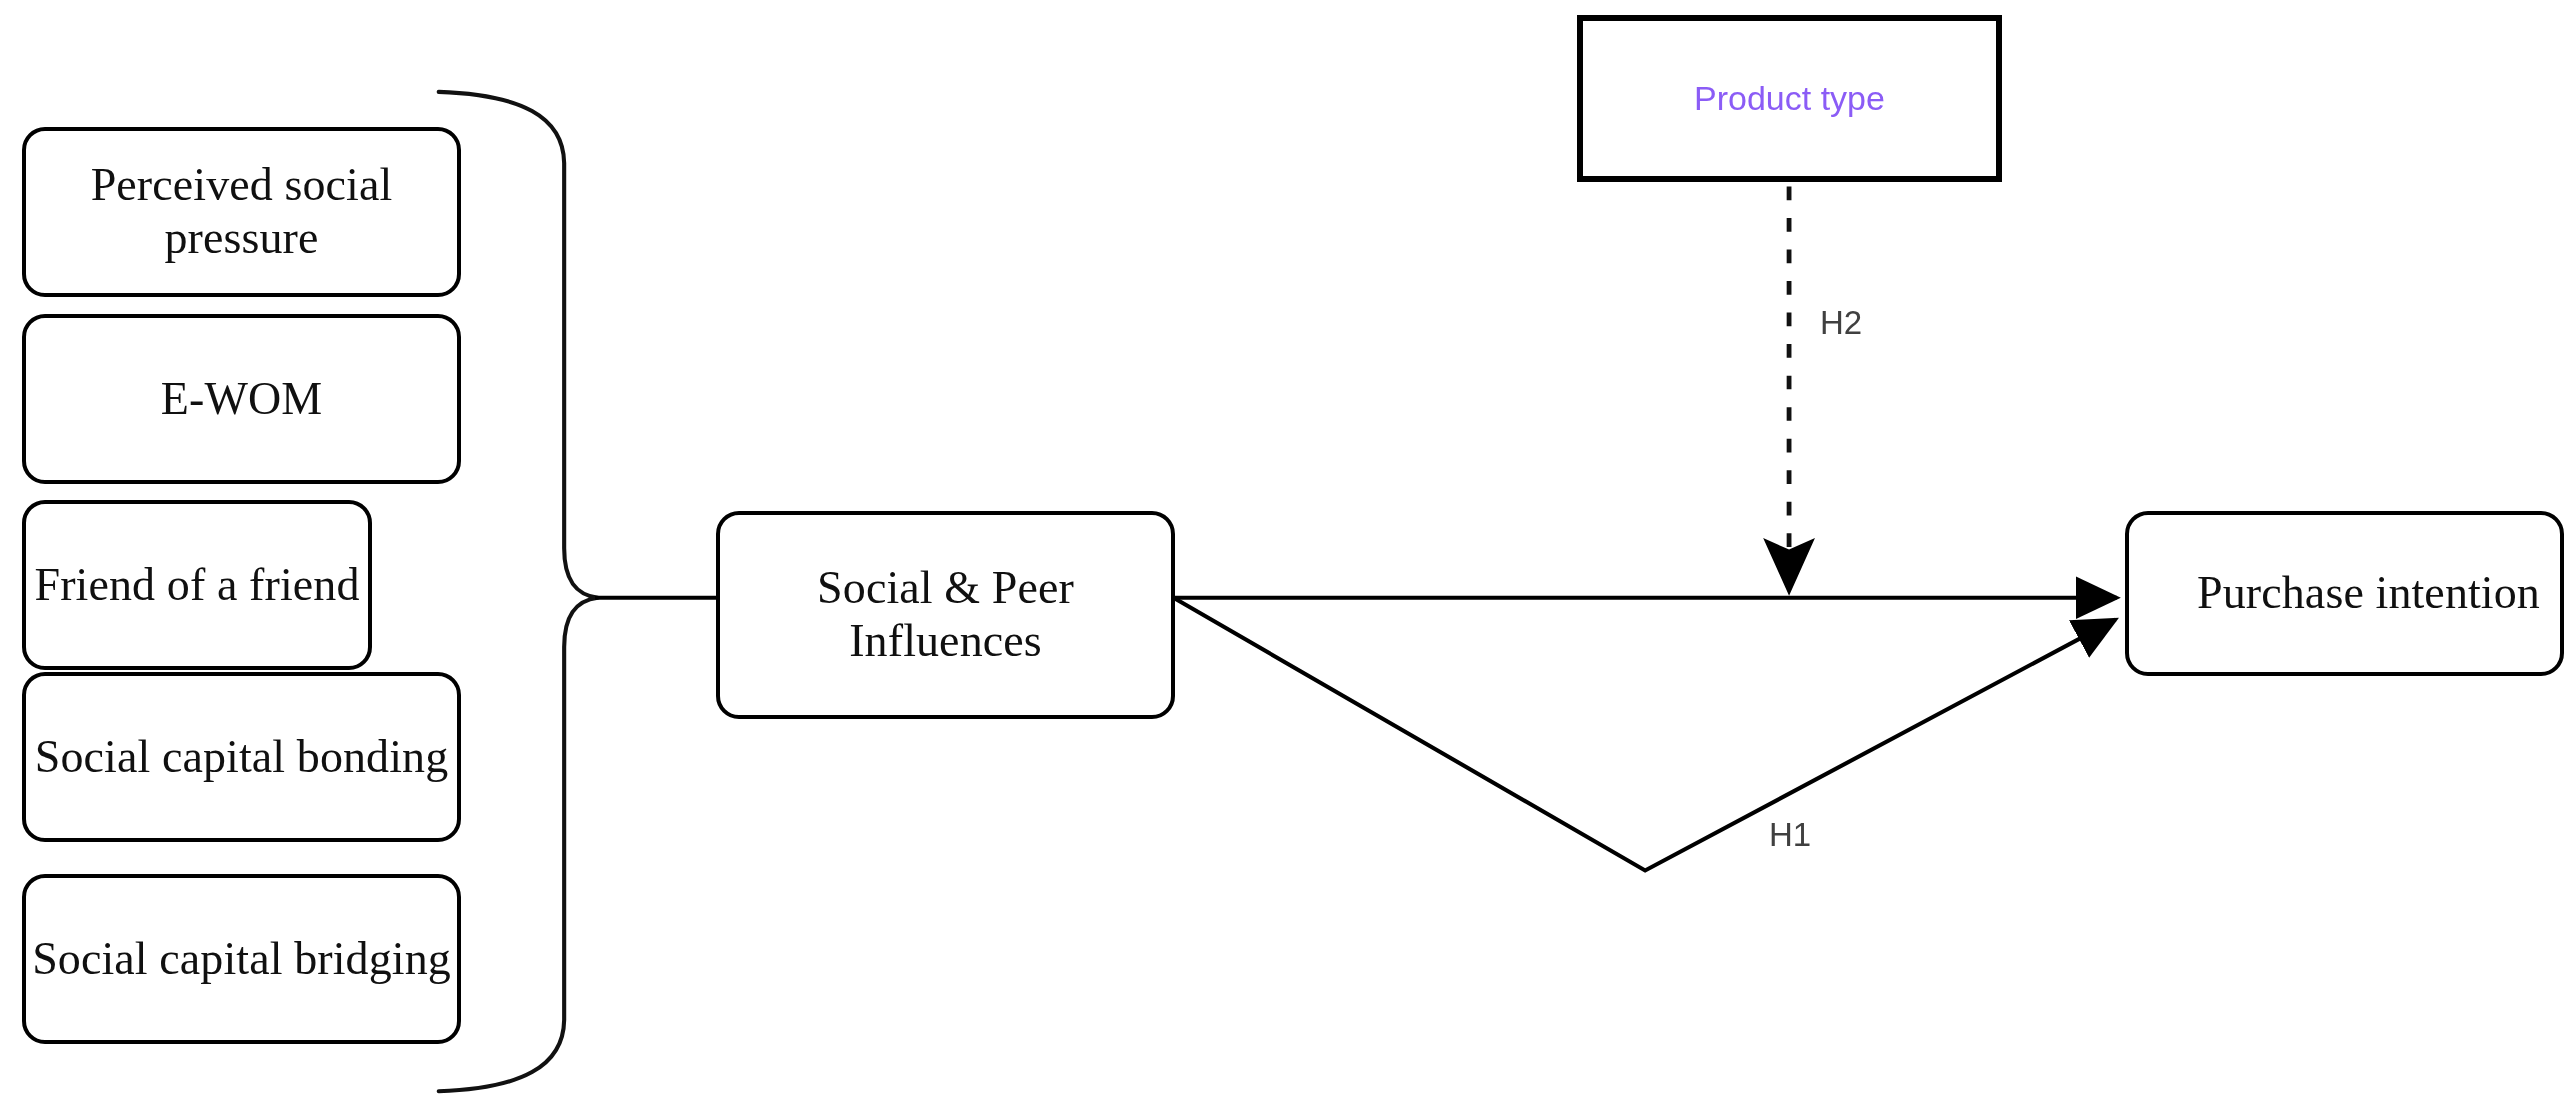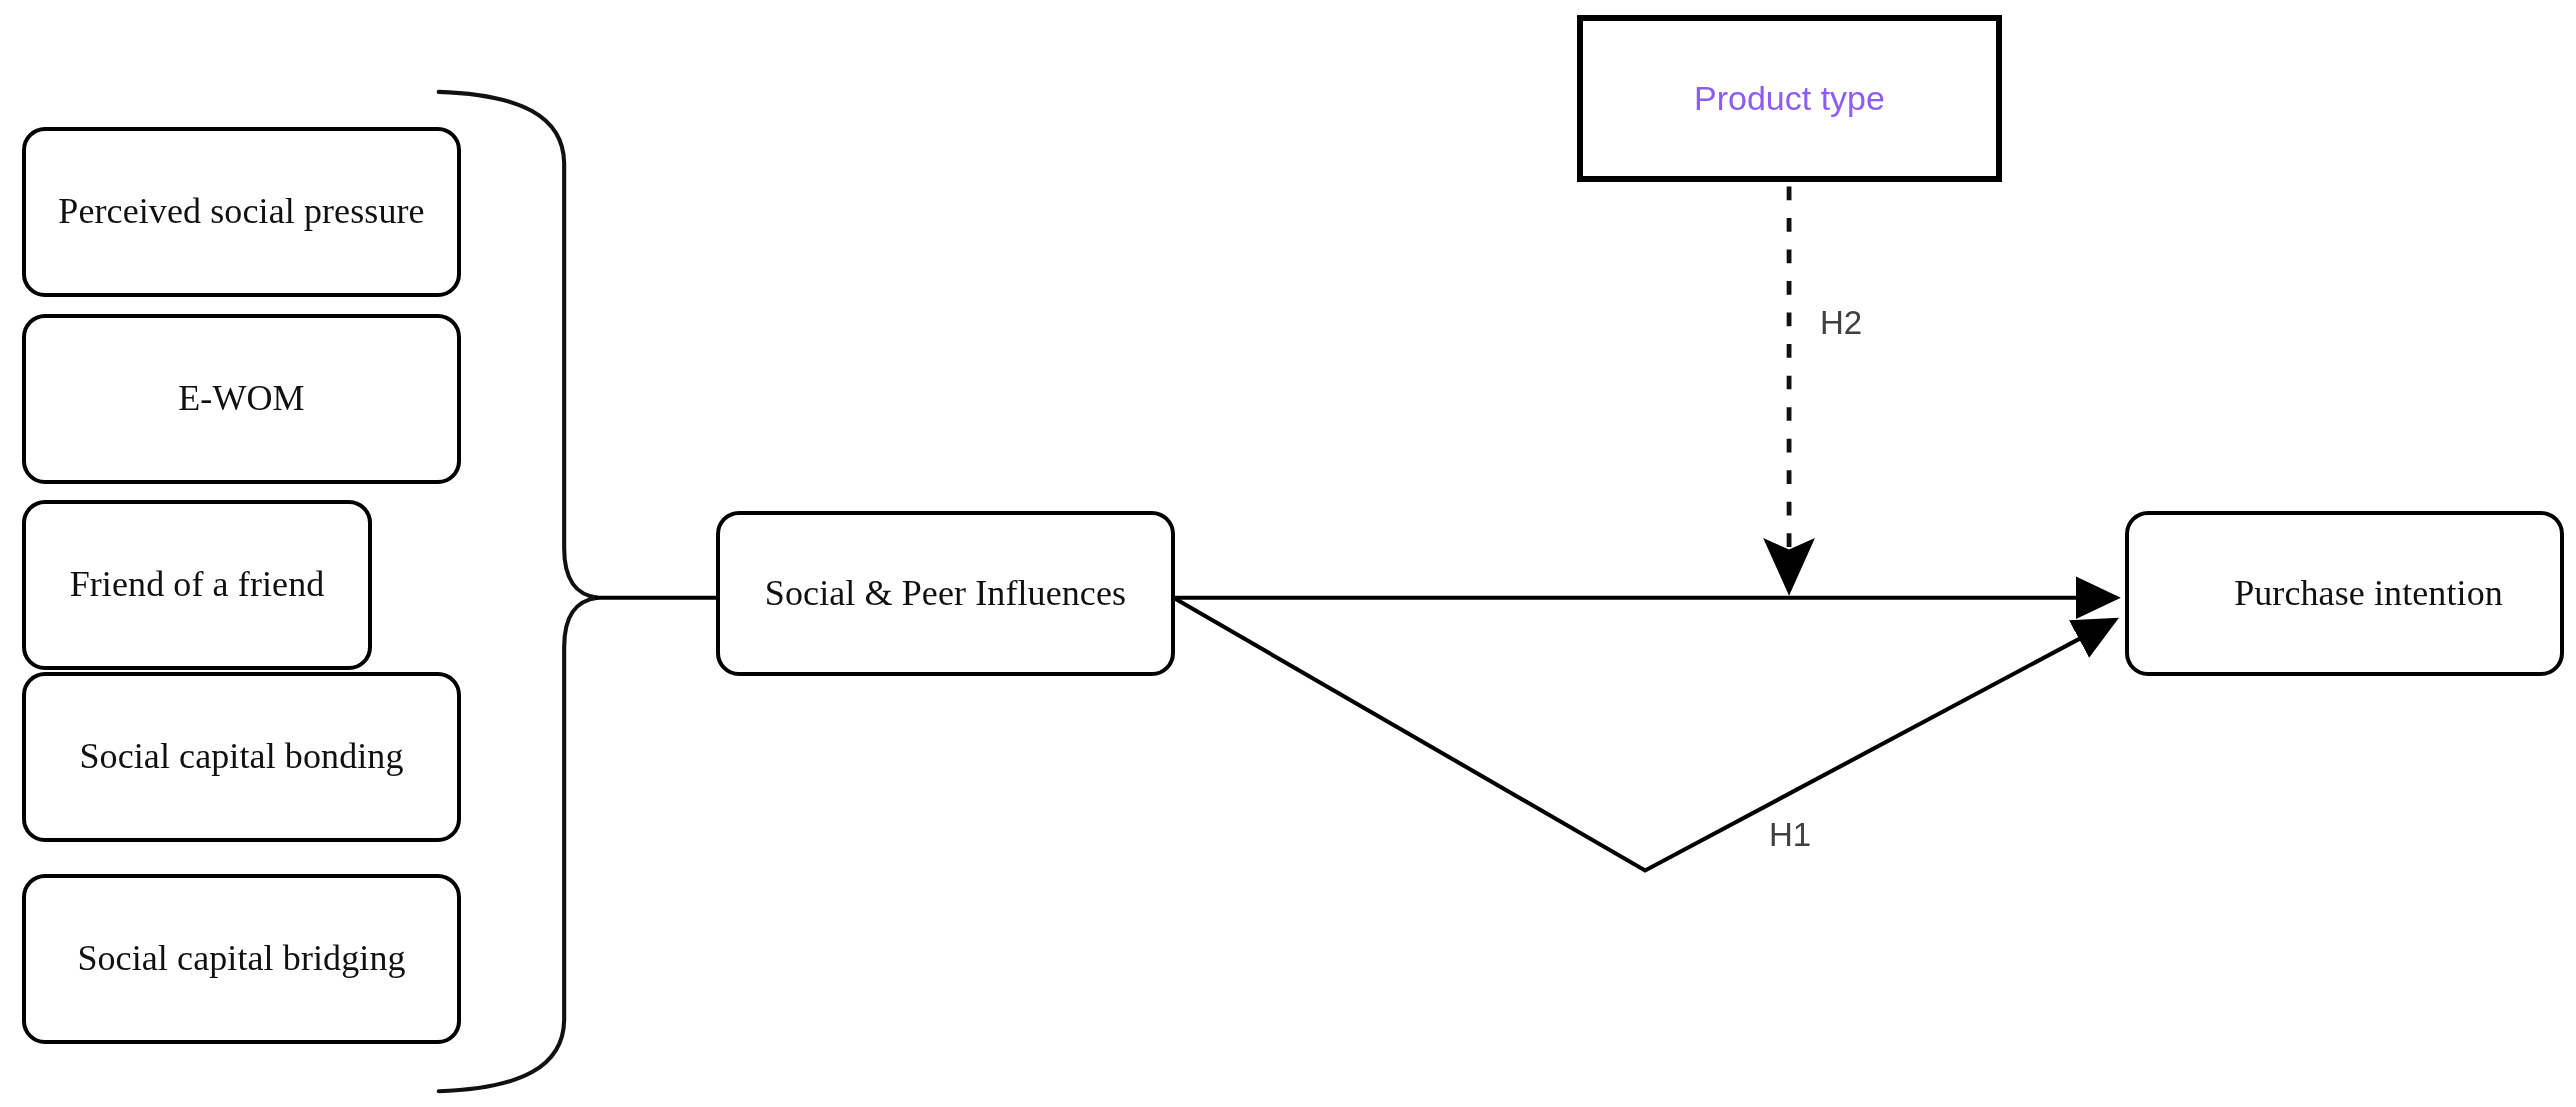--- a/index.html
+++ b/index.html
@@ -4,21 +4,21 @@
 <title>Conceptual Model Diagram</title>
 <style>
   html,body{margin:0;padding:0;background:#ffffff;}
   body{width:2576px;height:1107px;overflow:hidden;font-family:"Liberation Serif",serif;}
   #canvas{position:relative;width:2576px;height:1107px;background:#ffffff;}
   #vec{position:absolute;left:0;top:0;width:2576px;height:1107px;}
   .node{position:absolute;box-sizing:border-box;background:#ffffff;display:flex;align-items:center;justify-content:center;text-align:center;}
   .rounded{border:4.8px solid #000000;border-radius:23px;}
   .sharp{border:6.9px solid #000000;border-radius:0;}
   .node .lbl{display:block;line-height:1.15;}
-  .serif-lbl{font-family:"Liberation Serif",serif;font-size:36px;color:#101010;letter-spacing:0.1px;}
+  .serif-lbl{font-family:"Liberation Serif",serif;font-size:46px;color:#101010;letter-spacing:0.1px;}
   .sans-lbl{font-family:"Liberation Sans",sans-serif;font-size:34px;color:#8b5cf6;}
   .edge-label{position:absolute;font-family:"Liberation Sans",sans-serif;font-size:33px;color:#404040;white-space:nowrap;}
 </style>
 </head>
 <body>
 
 <div id="canvas">
 
   <svg id="vec" viewBox="0 0 3758 1615" xmlns="http://www.w3.org/2000/svg">
     <defs>
@@ -62,21 +62,21 @@
   </div>
 
   <div class="node rounded" style="left:22px;top:672px;width:439px;height:170px;">
     <span class="lbl serif-lbl">Social capital bonding</span>
   </div>
 
   <div class="node rounded" style="left:22px;top:874px;width:439px;height:170px;text-align:right;">
     <span class="lbl serif-lbl">Social capital bridging</span>
   </div>
 
-  <div class="node rounded" style="left:716px;top:511px;width:459px;height:165px;">
+  <div class="node rounded" style="left:716px;top:511px;width:459px;height:208px;">
     <span class="lbl serif-lbl">Social &amp; Peer Influences</span>
   </div>
 
   <div class="node sharp" style="left:1577px;top:15px;width:425px;height:167px;">
     <span class="lbl sans-lbl">Product type</span>
   </div>
 
   <div class="node rounded" style="left:2125px;top:511px;width:439px;height:165px;padding-left:48px;">
     <span class="lbl serif-lbl">Purchase intention</span>
   </div>

